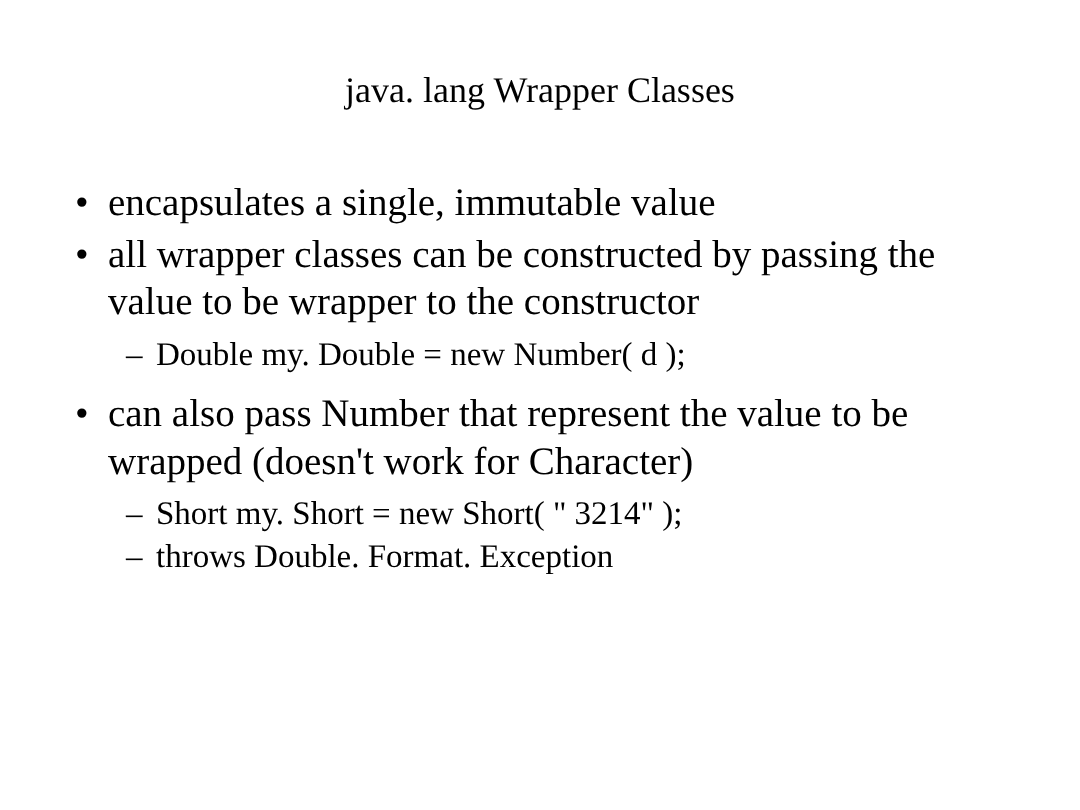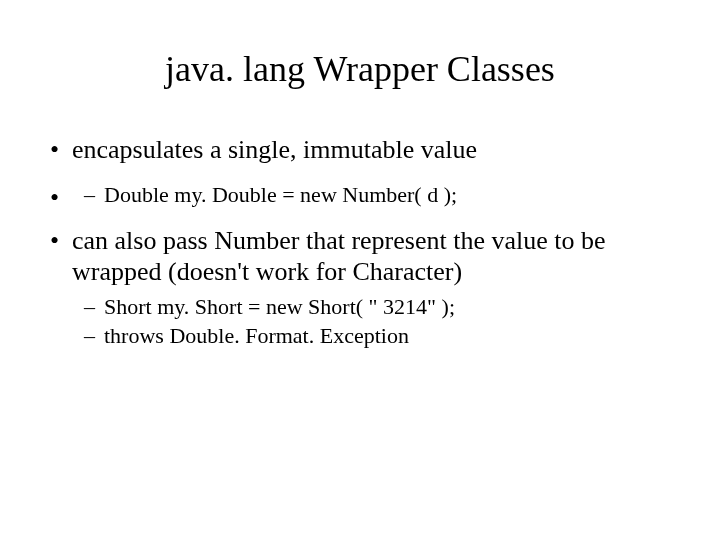--- a/index.html
+++ b/index.html
@@ -6,34 +6,33 @@
     body {
       width: 720px;
       height: 540px;
       background: #fff;
       font-family: "Times New Roman", Times, serif;
       color: #000;
       padding: 48px 42px 0 42px;
     }
     .title {
       text-align: center;
-      font-size: 36px;
+      font-size: 24px;
       font-weight: 400;
       margin-bottom: 44px;
     }
     ul.level1 {
       list-style: none;
       font-size: 26px;
       line-height: 1.22;
     }
     ul.level1 > li {
       position: relative;
       padding-left: 30px;
       margin-bottom: 3px;
-      margin-top: 16px;
     }
     ul.level1 > li::before {
       content: "•";
       position: absolute;
       left: 8px;
       top: 0;
       font-size: 26px;
     }
     ul.level2 {
       list-style: none;
@@ -56,20 +55,21 @@
 </head>
 <body>
 
 <h1 class="title">java. lang Wrapper Classes</h1>
 
 <ul class="level1">
   <li>
     <span>encapsulates a single, immutable value</span>
   </li>
   <li>
+    <span>all wrapper classes can be constructed by passing the value to be wrapper to the constructor</span>
     <ul class="level2">
       <li>Double my. Double = new Number( d );</li>
     </ul>
   </li>
   <li>
     <span>can also pass Number that represent the value to be wrapped (doesn't work for Character)</span>
     <ul class="level2">
       <li>Short my. Short = new Short( " 3214" );</li>
       <li>throws Double. Format. Exception</li>
     </ul>

